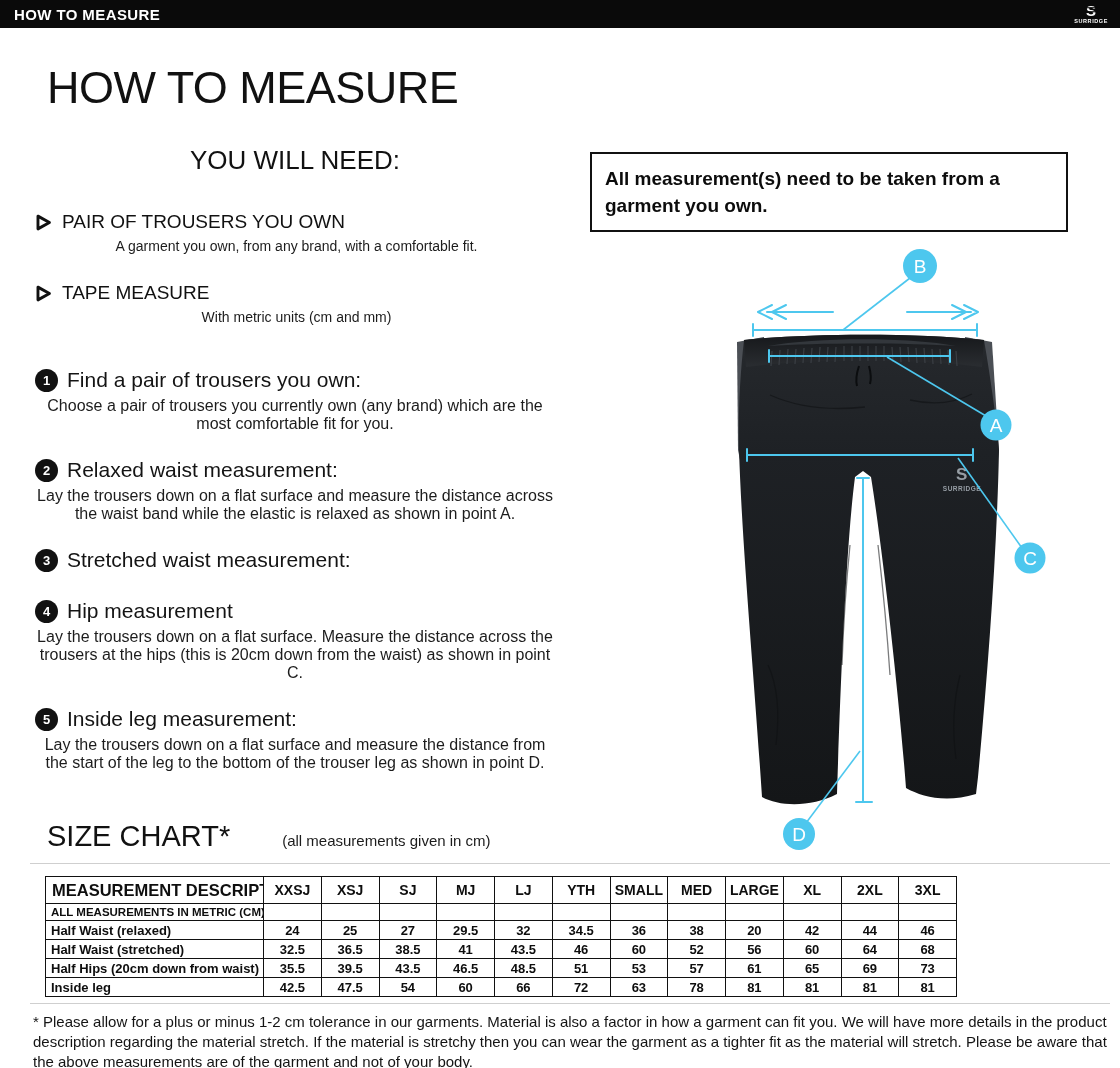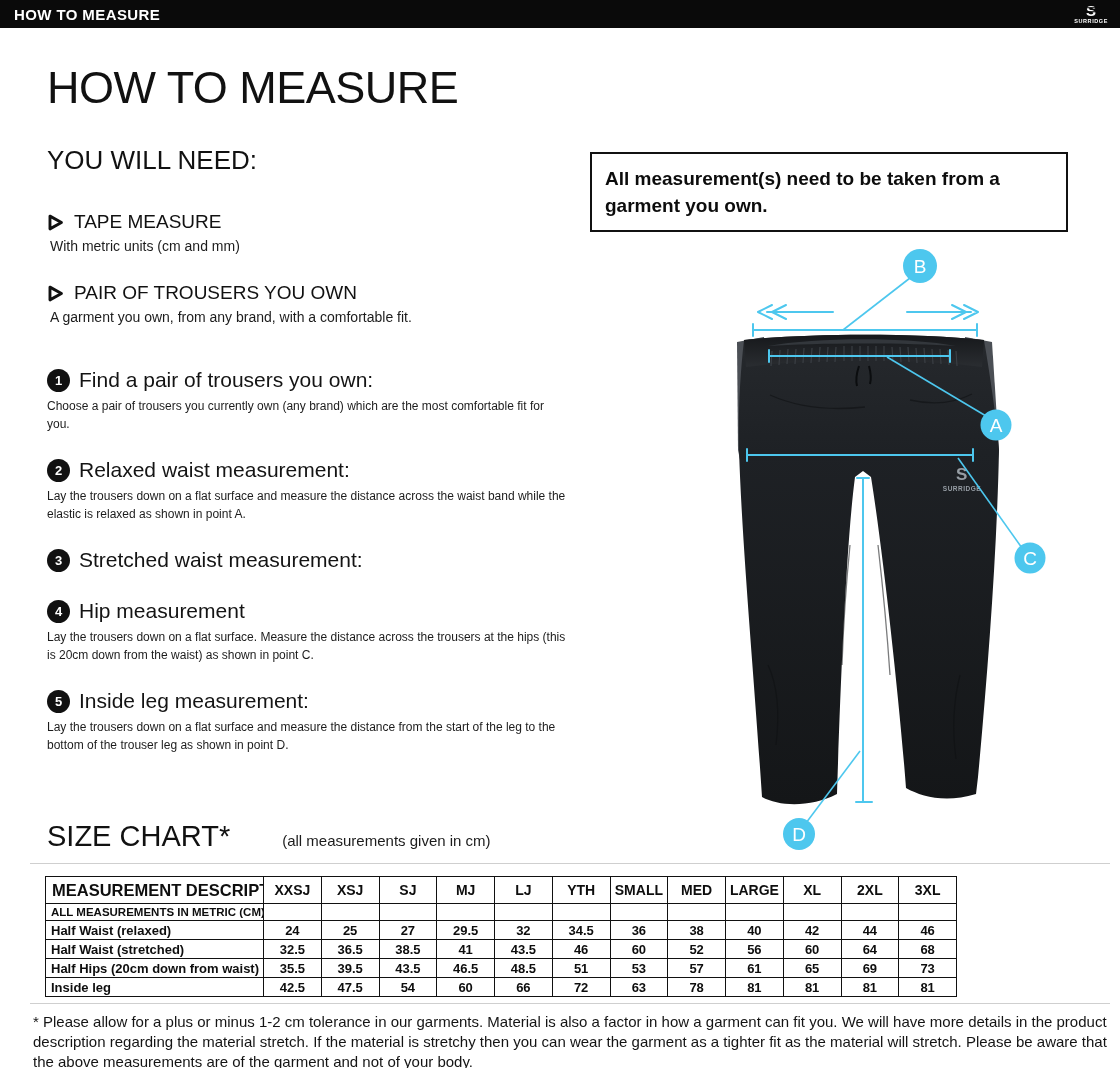--- a/index.html
+++ b/index.html
@@ -9,33 +9,33 @@
   
   .topbar { position:absolute; left:0; top:0; width:1120px; height:28px; background:#0a0a0a; display:flex; align-items:center; justify-content:space-between; padding:0 8px 0 14px; }
   .topbar-title { color:#fff; font-size:15px; font-weight:700; letter-spacing:.4px; }
   .brand { display:flex; flex-direction:column; align-items:center; line-height:1; padding-right:4px; }
   .brand-text { color:#fff; font-size:5.5px; font-weight:700; letter-spacing:.6px; margin-top:1px; }
 
   
   .page-title { position:absolute; left:47px; top:62px; font-size:45px; font-weight:400; color:#111; letter-spacing:-.5px; }
 
   
-  .left-col { position:absolute; left:47px; top:145px; width:520px; }
+  .left-col { position:absolute; left:35px; top:145px; width:520px;text-align:center; }
   .ywn-heading { font-size:26px; font-weight:400; color:#111; margin-bottom:34px; }
   .need-item { margin-bottom:26px; }
   .need-item:last-of-type { margin-bottom:40px; }
   .need-head { display:flex; align-items:center; gap:10px; height:24px; }
   .tri { width:17px; height:17px; flex:0 0 auto; }
   .need-title { font-size:19px; font-weight:400; color:#111; }
   .need-desc { font-size:14px; color:#1c1c1c; margin:3px 0 0 3px; line-height:18px; }
   .step { margin-bottom:23px; }
   .step-head { display:flex; align-items:center; gap:9px; height:28px; margin-bottom:3px; }
   .step-num { width:23px; height:23px; border-radius:50%; background:#111; color:#fff; font-size:13px; font-weight:700; display:flex; align-items:center; justify-content:center; flex:0 0 auto; }
   .step-title { font-size:21px; font-weight:400; color:#141414; }
-  .step-desc { font-size:12px; color:#1c1c1c; line-height:18px; }
+  .step-desc { font-size:16px; color:#1c1c1c; line-height:18px; }
 
   
   .note-box { position:absolute; left:590px; top:152px; width:478px; min-height:80px; border:2.5px solid #111; padding:11px 13px; }
   .note-text { font-size:19px; font-weight:700; line-height:27px; color:#0c0c0c; }
 
   
   .figure { position:absolute; left:710px; top:245px; width:360px; height:640px; pointer-events:none; }
   .ann { stroke:var(--accent,#4dc7ee); stroke-width:2; fill:none; stroke-linecap:round; stroke-linejoin:round; }
   .ann-thin { stroke:var(--accent,#4dc7ee); stroke-width:1.6; fill:none; }
   .ann-circle { fill:var(--accent,#4dc7ee); }
@@ -79,32 +79,32 @@
   <h1 class="page-title">HOW TO MEASURE</h1>
 
   <div class="left-col">
     <h2 class="ywn-heading">YOU WILL NEED:</h2>
     <div>
         <div class="need-item">
       <div class="need-head">
         <svg class="tri" viewBox="0 0 20 20">
           <path d="M3.5 2.5 L17 10 L3.5 17.5 Z" fill="#fff" stroke="#111" stroke-width="3.4" stroke-linejoin="round"></path>
         </svg>
-        <span class="need-title">TAPE MEASURE</span>
-      </div>
-      <p class="need-desc">With metric units (cm and mm)</p>
+        <span class="need-title">PAIR OF TROUSERS YOU OWN</span>
+      </div>
+      <p class="need-desc">A garment you own, from any brand, with a comfortable fit.</p>
     </div>
         <div class="need-item">
       <div class="need-head">
         <svg class="tri" viewBox="0 0 20 20">
           <path d="M3.5 2.5 L17 10 L3.5 17.5 Z" fill="#fff" stroke="#111" stroke-width="3.4" stroke-linejoin="round"></path>
         </svg>
-        <span class="need-title">PAIR OF TROUSERS YOU OWN</span>
-      </div>
-      <p class="need-desc">A garment you own, from any brand, with a comfortable fit.</p>
+        <span class="need-title">TAPE MEASURE</span>
+      </div>
+      <p class="need-desc">With metric units (cm and mm)</p>
     </div>
       </div>
     <div>
         <div class="step">
       <div class="step-head">
         <span class="step-num">1</span>
         <span class="step-title">Find a pair of trousers you own:</span>
       </div>
       <p class="step-desc">Choose a pair of trousers you currently own (any brand) which are the most comfortable fit for you.</p>
     </div>
@@ -302,21 +302,21 @@
         <tr class="vals">
           <td class="desc">Half Waist (relaxed)</td>
           <td>24</td>
           <td>25</td>
           <td>27</td>
           <td>29.5</td>
           <td>32</td>
           <td>34.5</td>
           <td>36</td>
           <td>38</td>
-          <td>40</td>
+          <td>20</td>
           <td>42</td>
           <td>44</td>
           <td>46</td>
         </tr>
         <tr class="vals">
           <td class="desc">Half Waist (stretched)</td>
           <td>32.5</td>
           <td>36.5</td>
           <td>38.5</td>
           <td>41</td>

